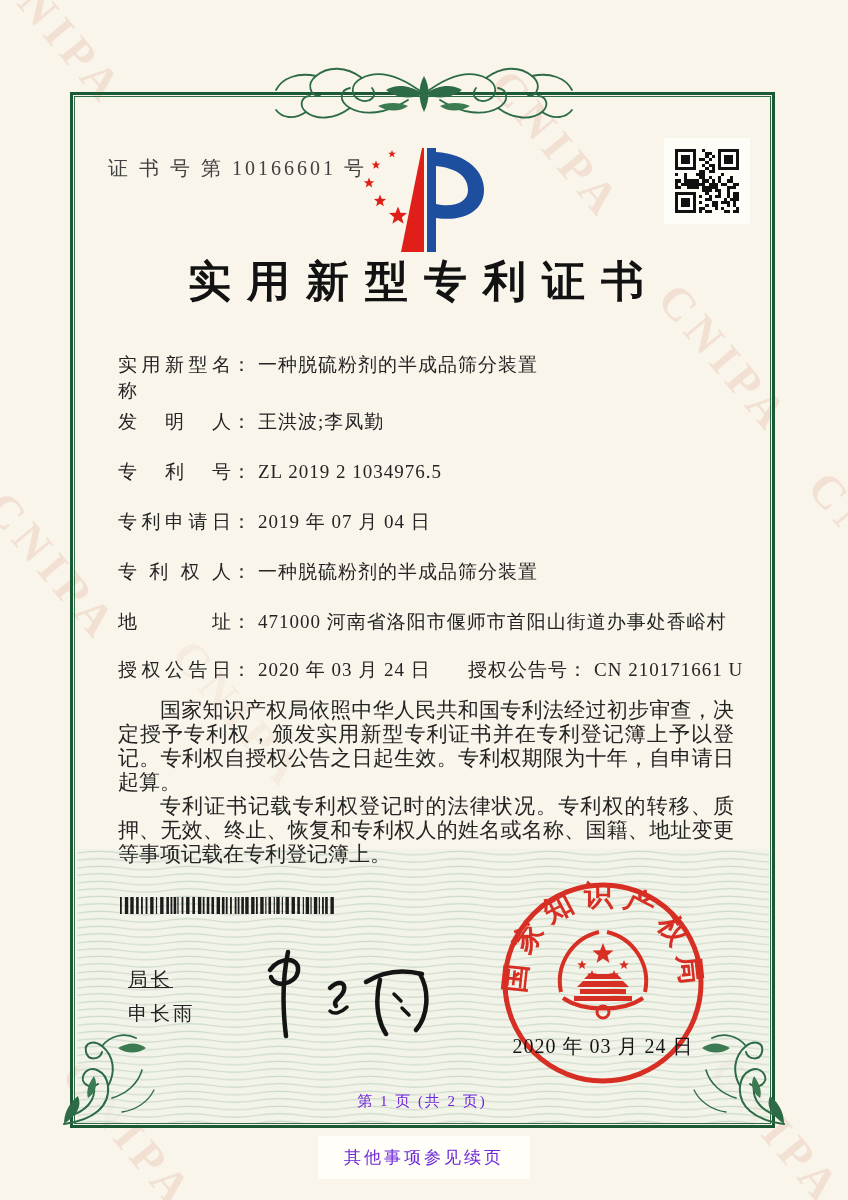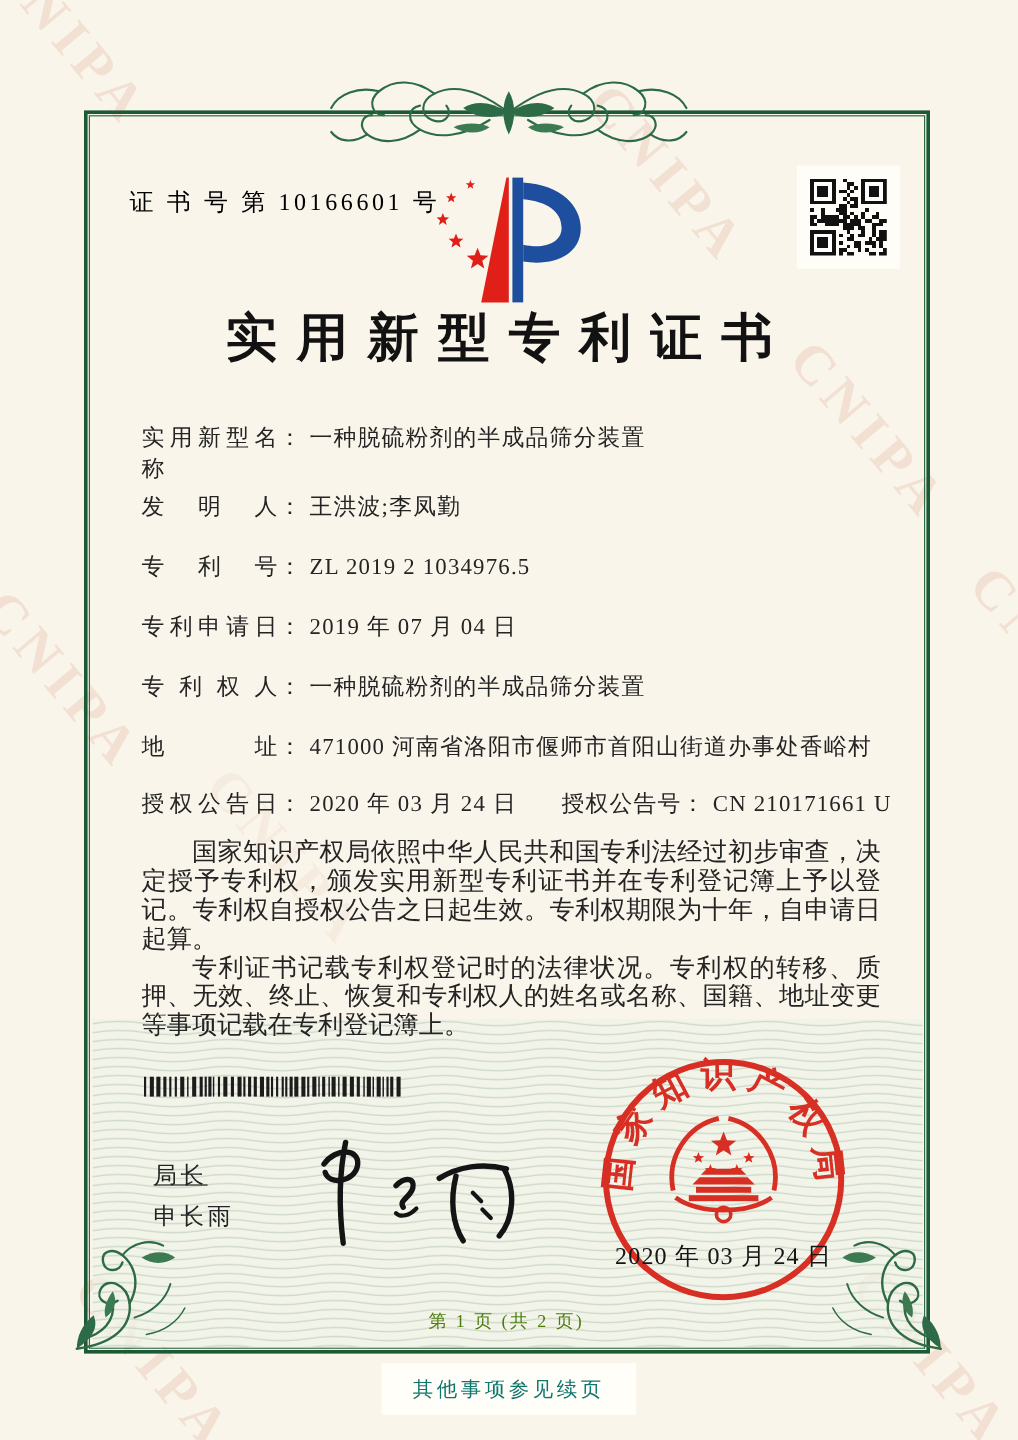--- a/index.html
+++ b/index.html
@@ -21,21 +21,21 @@
     border:3px solid #1b5a35;
   }
   .frame-inner{position:absolute;inset:1px;border:1px solid #2f6b45;}
   
   .guilloche{position:absolute;left:77px;top:849px;}
   
   .orn-top{position:absolute;left:258px;top:56px;}
   .orn-bl{position:absolute;left:58px;top:1028px;}
   .orn-br{position:absolute;left:688px;top:1028px;transform:scaleX(-1);}
   
-  .cert-no{position:absolute;left:108px;top:155px;font-size:20px;letter-spacing:3px;color:#000000;}
+  .cert-no{position:absolute;left:108px;top:155px;font-size:20px;letter-spacing:3px;color:#404040;}
   .logo{position:absolute;left:356px;top:146px;}
   .qr{position:absolute;left:664px;top:138px;width:86px;height:86px;background:#fffdf8;
       display:flex;align-items:center;justify-content:center;}
   .title{
     position:absolute;left:0;top:253px;width:848px;text-align:center;
     font-size:43px;font-weight:bold;letter-spacing:16px;color:#121212;
   }
   
   .row{position:absolute;left:118px;width:630px;font-size:19px;color:#242424;letter-spacing:1px;}
   .row .lbl{display:inline-block;width:114px;text-align:justify;text-align-last:justify;vertical-align:top;}
@@ -45,23 +45,23 @@
   .paras{position:absolute;left:118px;top:698px;width:616px;font-size:21px;line-height:24px;text-align:justify;}
   .paras p{margin:0;text-indent:2em;}
   
   .barcode{position:absolute;left:120px;top:897px;}
   .sig-title{position:absolute;left:128px;top:966px;font-size:19.5px;letter-spacing:3px;text-decoration:underline;}
   .sig-name{position:absolute;left:128px;top:1000px;font-size:19.5px;letter-spacing:3px;}
   .signature{position:absolute;left:250px;top:936px;}
   .seal{position:absolute;left:500px;top:880px;opacity:.95;}
   .seal-date{position:absolute;left:500px;top:1033px;width:206px;text-align:center;
              font-size:20px;color:#151515;letter-spacing:1px;}
-  .pagenum{position:absolute;left:0;top:1092px;width:844px;text-align:center;font-size:15px;letter-spacing:2px;color:#4d7c0f;}
+  .pagenum{position:absolute;left:0;top:1092px;width:844px;text-align:center;font-size:15px;letter-spacing:2px;color:#6d28d9;}
   .note{position:absolute;left:50%;transform:translateX(-50%);top:1136px;background:#fffef9;
-        padding:10px 26px;font-size:17px;letter-spacing:3px;color:#0f766e;}
+        padding:10px 26px;font-size:17px;letter-spacing:3px;color:#6d28d9;}
 </style>
 </head>
 <body>
 
 <svg width="0" height="0" style="position:absolute">
   <defs>
     <polygon id="star5" points="0,-10 2.6,-3.4 9.5,-3.1 4.1,1.3 5.9,8.1 0,4.2 -5.9,8.1 -4.1,1.3 -9.5,-3.1 -2.6,-3.4"></polygon>
   </defs>
 </svg>
 

